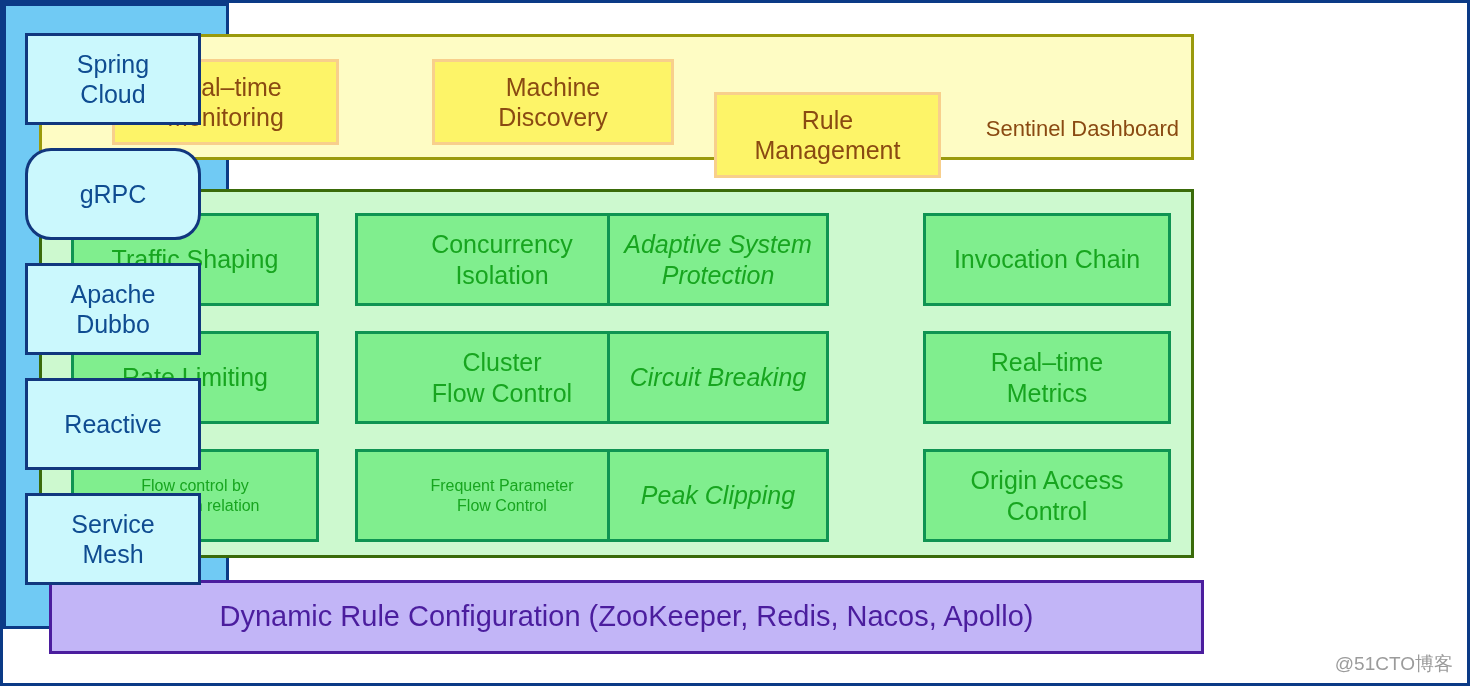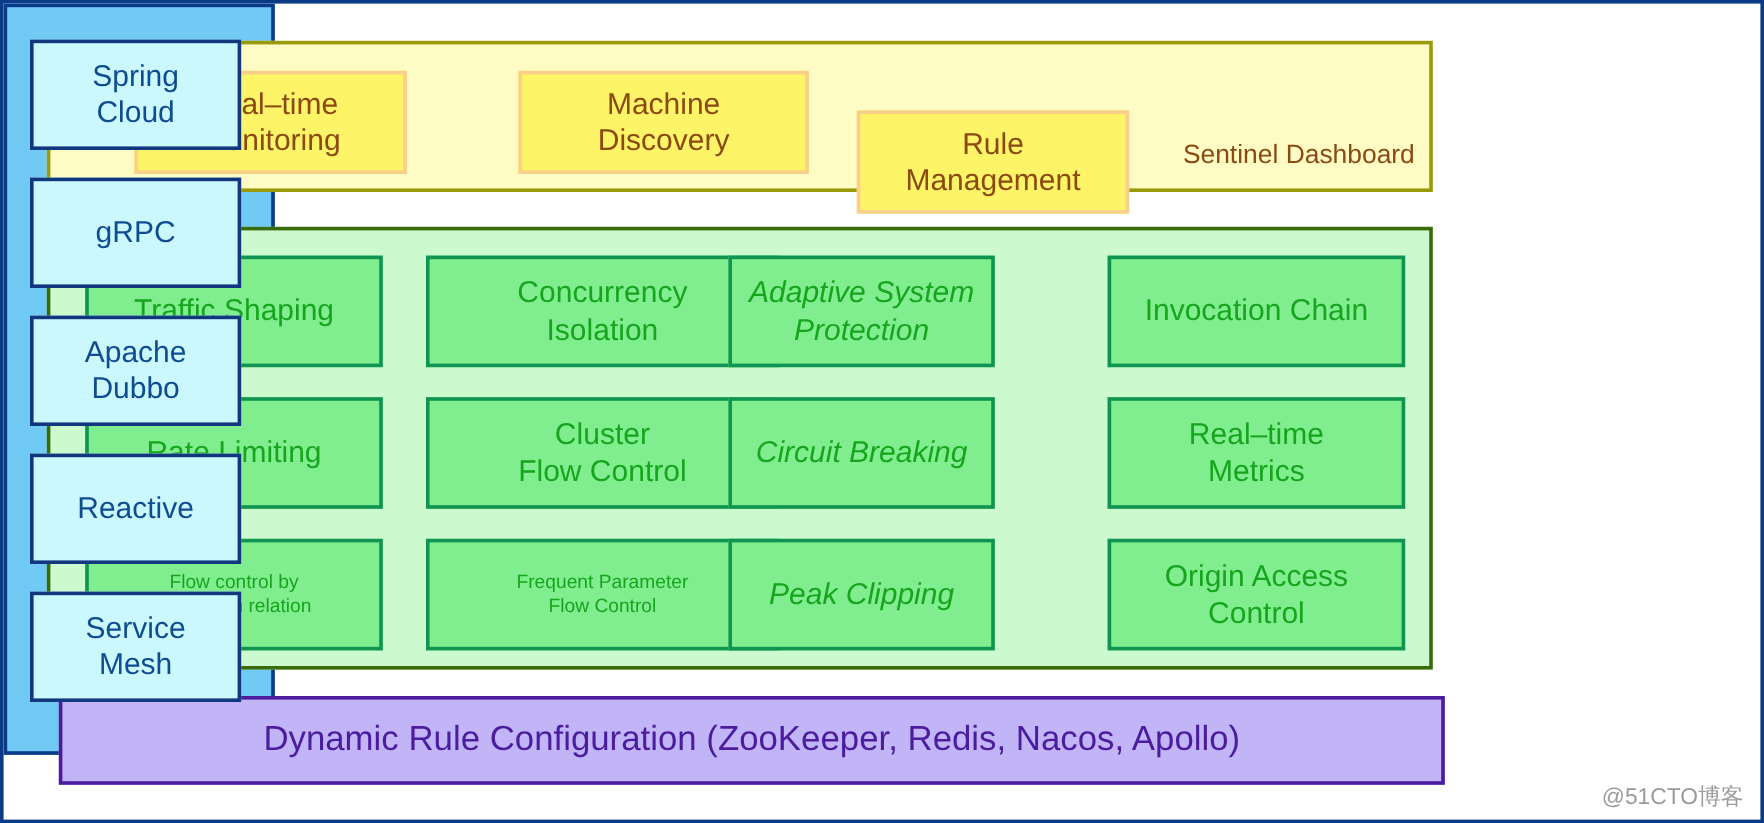--- a/index.html
+++ b/index.html
@@ -117,21 +117,21 @@
     background: #cbf8fd;
     border: 3px solid #11377e;
     color: #0f4c91;
     font-size: 25px;
     left: 22px;
     width: 176px;
     height: 92px;
     align-items: center;
   }
   #blue-card-0 { top: 30px;  }
-  #blue-card-1 { top: 145px; }
+  #blue-card-1 { top: 145px; border-radius: 26px; }
   #blue-card-2 { top: 260px; }
   #blue-card-3 { top: 375px; }
   #blue-card-4 { top: 490px; }
 
   
   #watermark {
     position: absolute;
     right: 14px;
     bottom: 6px;
     font-size: 19px;

